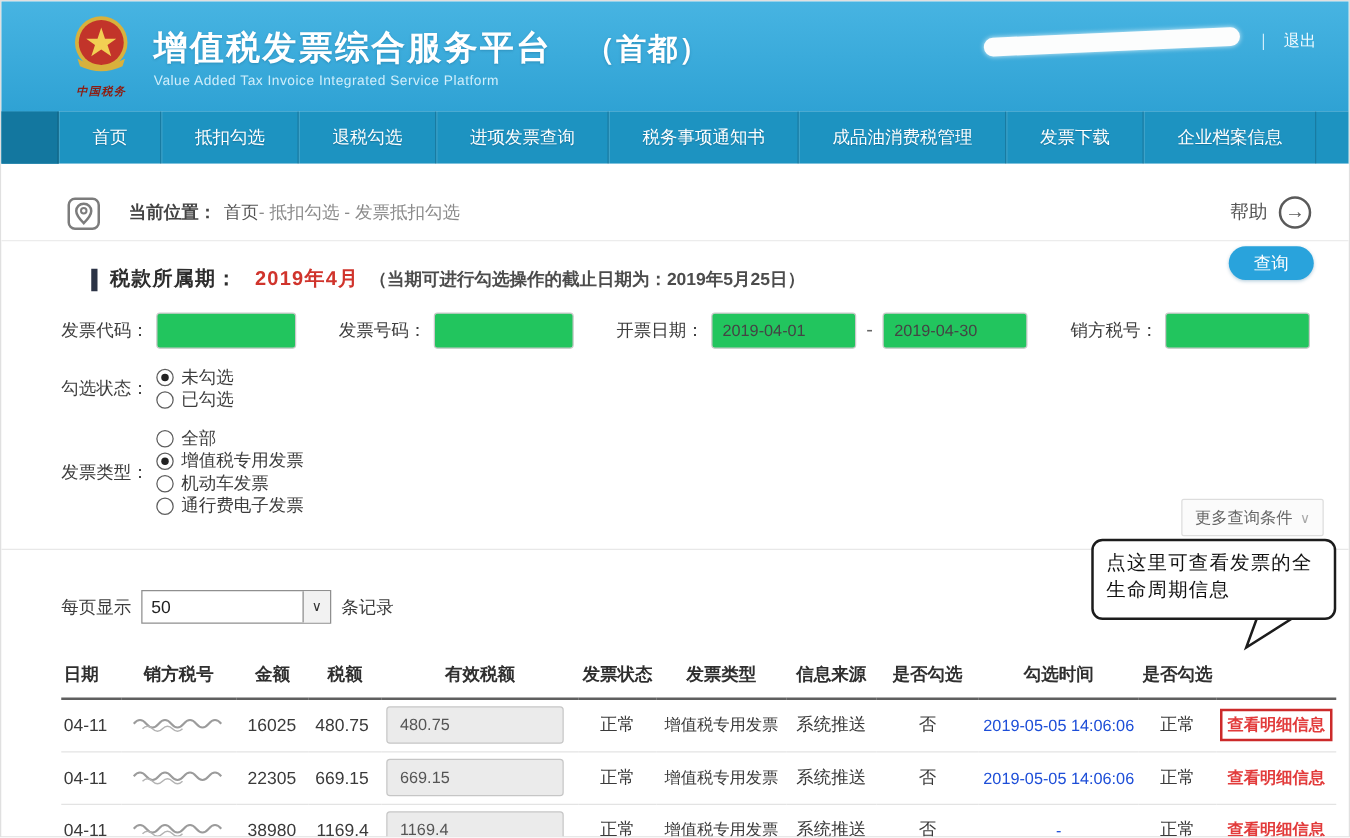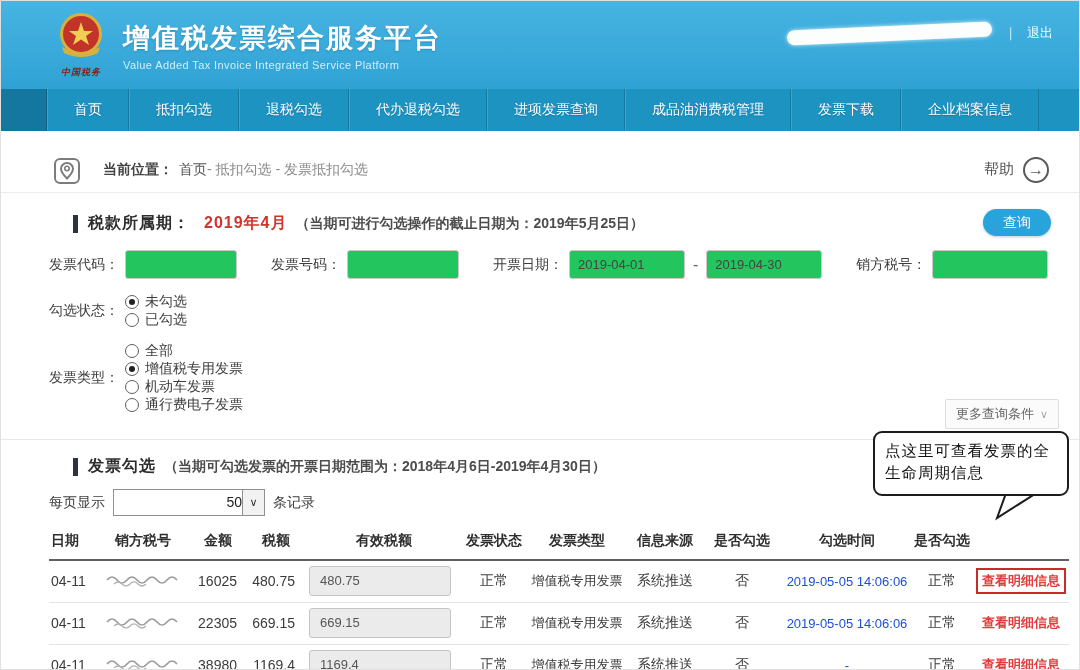--- a/index.html
+++ b/index.html
@@ -37,41 +37,41 @@
   .help-label { font-size:15px; color:#555; margin-right:9px; }
   .help-circle { width:26px; height:26px; border:2px solid #5a5a5a; border-radius:50%; display:flex; align-items:center; justify-content:center; color:#5a5a5a; font-size:16px; line-height:1; }
 
   
   .filter-section { position:relative; padding:20px 40px 12px 48px; border-bottom:1px solid #e8e8e8; min-height:172px; }
   .sec-title-row { display:flex; align-items:center; margin-bottom:16px;padding-left:24px; }
   .sec-bar { width:5px; height:18px; background:#2b3345; margin-right:10px; }
   .sec-title { font-size:16px; font-weight:bold; color:#2d2d2d; letter-spacing:1px; }
   .period-value { font-size:16px; font-weight:bold; color:#d0342c; margin-left:14px; letter-spacing:1px; }
   .sec-note { font-size:14px; font-weight:bold; color:#4c4c4c; margin-left:8px; }
-  .query-btn { position:absolute; right:28px; top:16px; width:68px; height:27px; border:none; border-radius:14px; background:#29a3dc; color:#fff; font-size:14px; cursor:pointer; box-shadow:0 1px 3px rgba(0,90,140,.3); }
+  .query-btn { position:absolute; right:28px; top:4px; width:68px; height:27px; border:none; border-radius:14px; background:#29a3dc; color:#fff; font-size:14px; cursor:pointer; box-shadow:0 1px 3px rgba(0,90,140,.3); }
   .inputs-row { display:flex; align-items:center; margin-bottom:14px; }
   .f-label { font-size:14px; color:#3c3c3c; margin-right:6px; white-space:nowrap; }
   .f-input { height:29px; border:1px solid #c9c9c9; border-radius:3px; font-size:13px; color:#444; padding:0 8px; font-family:inherit; background:#22c55e; }
   .w110 { width:112px; margin-right:34px; }
   .w115 { width:116px; }
   .date-dash { margin:0 8px; color:#666; }
   .gap34 { margin-right:34px; }
   .radio-row { display:flex; align-items:center; margin-bottom:13px; }
   .radio-opt { display:flex; align-items:center; margin-right:26px; cursor:pointer; }
   .radio { width:14px; height:14px; border:1px solid #5e5e5e; border-radius:50%; background:#fff; position:relative; margin-right:6px; flex:none; }
   .radio.checked::after { content:''; position:absolute; left:3px; top:3px; right:3px; bottom:3px; background:#222; border-radius:50%; }
   .radio-label { font-size:14px; color:#3c3c3c; }
   .more-cond { position:absolute; right:20px; bottom:10px; border:1px solid #ddd; background:#fbfbfb; padding:5px 10px; font-size:13px; color:#666; cursor:pointer; display:flex; align-items:center; border-radius:2px; }
   .chev { margin-left:6px; color:#a9a9a9; font-size:11px; }
 
   
   .table-section { position:relative; padding:16px 20px 0 48px; }
   .pagesize-row { display:flex; align-items:center; margin-bottom:10px; margin-left:-8px; padding-left:8px; }
   .ps-text { font-size:14px; color:#3c3c3c; }
-  .select-box { width:152px; height:27px; border:1px solid #8f8f8f; background:#fff; display:flex; align-items:stretch; margin:0 8px; cursor:pointer;text-align:right; }
+  .select-box { width:152px; height:27px; border:1px solid #8f8f8f; background:#fff; display:flex; align-items:stretch; margin:16px 8px; cursor:pointer; }
   .select-val { flex:1; font-size:14px; color:#222; padding:4px 0 0 7px; }
   .select-btn { width:22px; border-left:1px solid #8f8f8f; background:#f2f2f2; display:flex; align-items:center; justify-content:center; color:#333; font-size:11px; }
 
   table.inv { width:1012px; border-collapse:collapse; table-layout:fixed; }
   .inv th { font-size:14px; font-weight:bold; color:#2f2f2f; padding:6px 2px 9px; border-bottom:2px solid #5f5f5f; text-align:center; white-space:nowrap;margin-top:16px; }
   .inv td { font-size:14px; color:#3a3a3a; height:42px; border-bottom:1px solid #e3e3e3; text-align:center; padding:0 2px; white-space:nowrap; overflow:hidden; }
   .inv th.al, .inv td.al { text-align:left; }
   .inv td.num { text-align:right; padding-right:10px; }
   .inv td.type-cell { font-size:13px; }
   .inv td.time-cell { font-size:13px; color:#1d4ed8;text-align:center; }
@@ -94,38 +94,39 @@
         <circle cx="25" cy="23" r="21" fill="#d8b13c"></circle>
         <circle cx="25" cy="23" r="18" fill="#c2342a"></circle>
         <polygon points="25,11 28,20 37,20 30,25 33,34 25,28.5 17,34 20,25 13,20 22,20" fill="#f2cf53"></polygon>
         <path d="M6,36 Q25,46 44,36 L42,42 Q25,50 8,42 Z" fill="#d8b13c"></path>
       </svg>
       <span class="logo-cn">中国税务</span>
     </div>
     <div class="title-block">
       <div class="title-line">
         <span class="app-title">增值税发票综合服务平台</span>
+        <span class="app-region">（首都）</span>
       </div>
       <span class="app-sub">Value Added Tax Invoice Integrated Service Platform</span>
     </div>
     <div class="user-area">
       <div class="masked-blob"></div>
       <span class="user-sep">｜</span>
       <span class="logout">退出</span>
     </div>
   </div>
 
   <div class="nav">
     <div class="nav-spacer"></div>
     <ul>
       <li>首页</li>
       <li>抵扣勾选</li>
       <li>退税勾选</li>
-      <li>代办退税勾选</li>
       <li>进项发票查询</li>
+      <li>税务事项通知书</li>
       <li>成品油消费税管理</li>
       <li>发票下载</li>
       <li>企业档案信息</li>
     </ul>
   </div>
 
   <div class="breadcrumb-bar">
     <svg class="loc-icon" width="28" height="30" viewBox="0 0 28 30">
       <rect x="2" y="4" width="24" height="24" rx="5" fill="none" stroke="#7c7c7c" stroke-width="2"></rect>
       <path d="M14 8 C10.5 8 8 10.6 8 13.8 C8 17.6 14 23.5 14 23.5 C14 23.5 20 17.6 20 13.8 C20 10.6 17.5 8 14 8 Z" fill="none" stroke="#7c7c7c" stroke-width="2"></path>
@@ -198,25 +199,20 @@
         </span>
     </div>
 
     <div class="more-cond">
       <span>更多查询条件</span>
       <span class="chev">∨</span>
     </div>
   </div>
 
   <div class="table-section">
-    <div class="sec-title-row" style="margin-bottom:12px;">
-      <span class="sec-bar"></span>
-      <span class="sec-title">发票勾选</span>
-      <span class="sec-note">（当期可勾选发票的开票日期范围为：2018年4月6日-2019年4月30日）</span>
-    </div>
 
     <div class="pagesize-row">
       <span class="ps-text">每页显示</span>
       <div class="select-box">
         <span class="select-val">50</span>
         <span class="select-btn">∨</span>
       </div>
       <span class="ps-text">条记录</span>
     </div>
 

